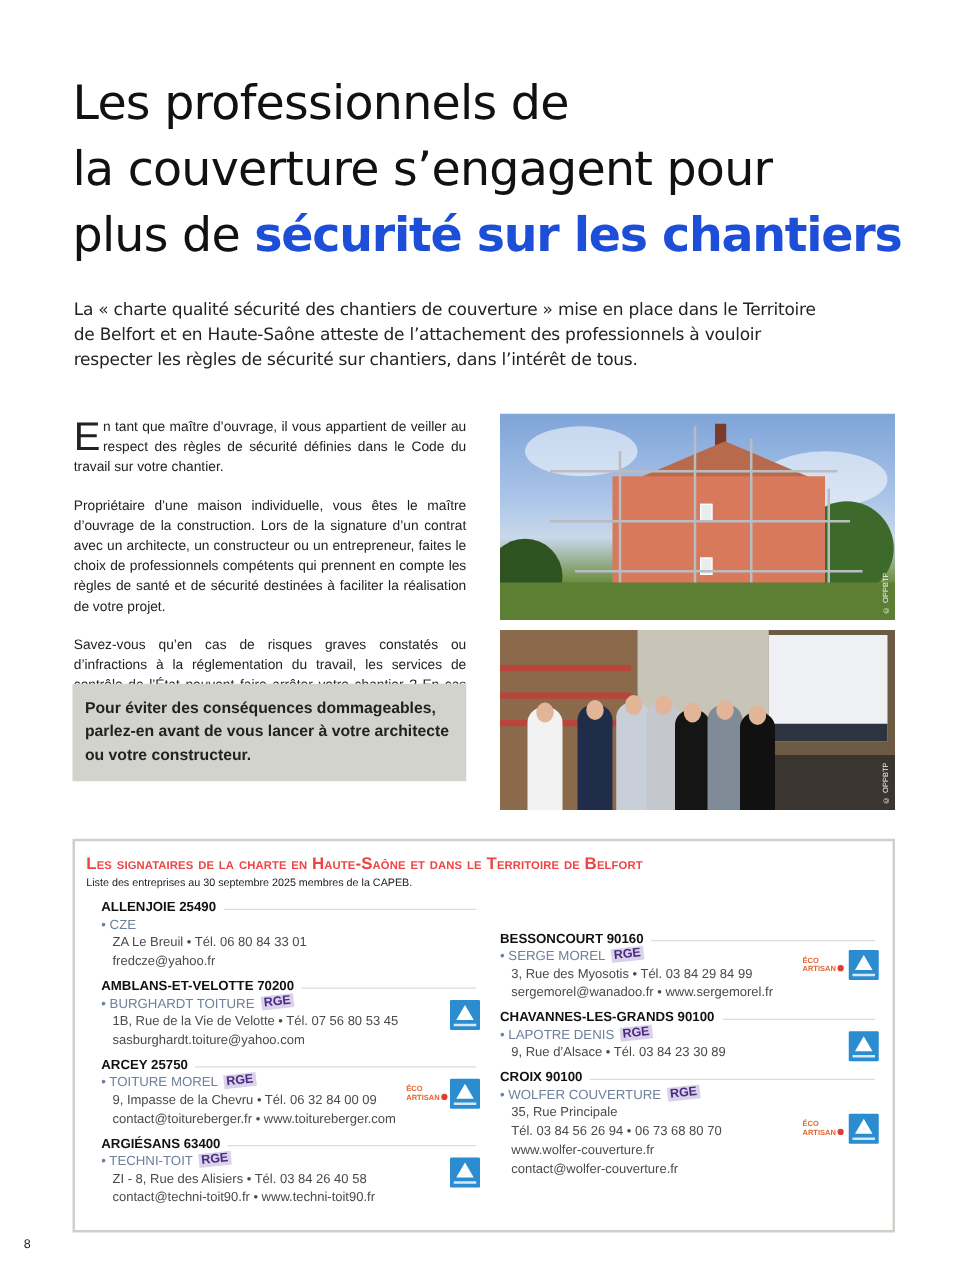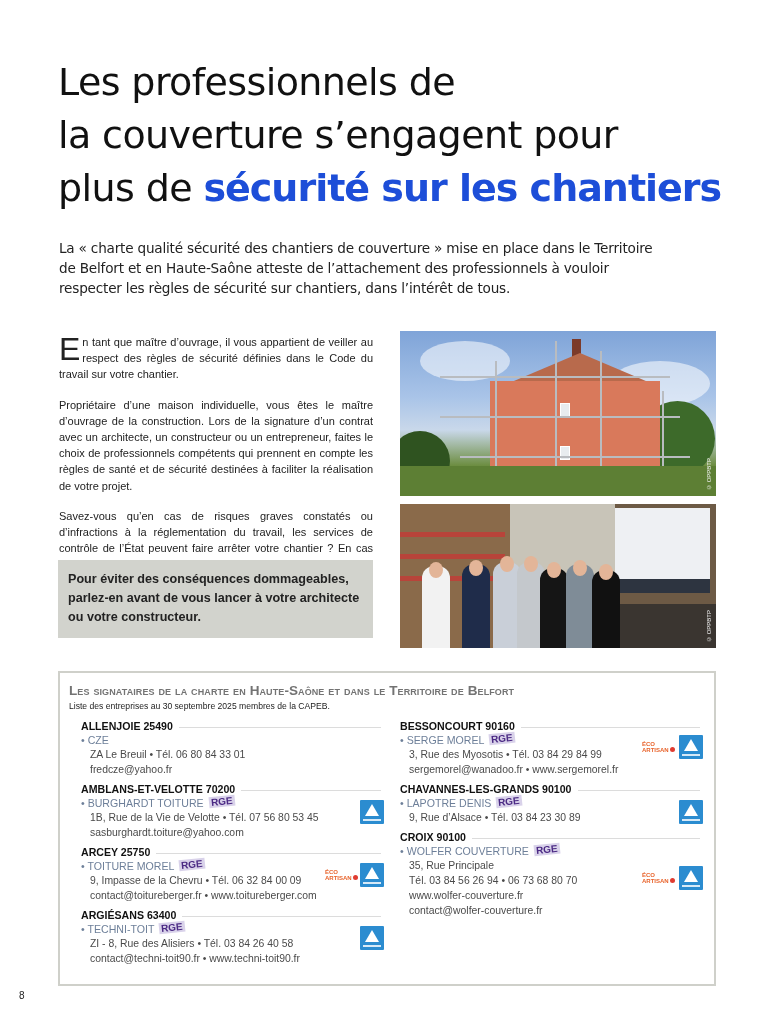--- a/index.html
+++ b/index.html
@@ -21,21 +21,21 @@
 
   .body-col {
     position: absolute; left: 59px; top: 334px; width: 314px;
     font-family: "Liberation Sans", sans-serif; font-size: 11px; line-height: 16.2px;
     color: #222; text-align: justify;
   }
   .body-col p { margin-bottom: 14px; }
   .dropcap { float: left; font-size: 32px; line-height: 26px; margin-right: 2px; margin-top: 2px; color: #222; }
 
   .callout {
-    position: absolute; left: 58px; top: 560px; width: 315px; height: 78px;
+    position: absolute; left: 58px; top: 547px; width: 315px; height: 78px;
     background: #d2d3cd; padding: 10px 10px 0 10px;
     font-family: "Liberation Sans", sans-serif; font-weight: bold; font-size: 12.6px; line-height: 19px; color: #222;
   }
 
   .photo { position: absolute; left: 400px; width: 316px; overflow: hidden; }
   .photo1 { top: 331px; height: 165px;
     background: linear-gradient(180deg, #7fa4d8 0%, #a9c4e8 40%, #c9d8ea 60%, #6b8c3e 82%, #47652a 100%); }
   .photo2 { top: 504px; height: 144px; background: #6d5a45; }
   .credit {
     position: absolute; right: 4px; bottom: 6px; writing-mode: vertical-rl; transform: rotate(180deg);
@@ -59,30 +59,30 @@
   .screen { position: absolute; left: 215px; top: 4px; width: 95px; height: 85px; background: #eef0f3; border-bottom: 14px solid #2d3440; }
   .person { position: absolute; bottom: 0; width: 28px; border-radius: 12px 12px 0 0; }
   .head { position: absolute; width: 14px; height: 16px; border-radius: 50%; background: #e3b598; }
 
   .signatories {
     position: absolute; left: 58px; top: 671px; width: 658px; height: 315px;
     border: 2px solid #cfd0ca; background: #fff;
   }
   .sig-title {
     position: absolute; left: 9px; top: 10px;
-    font-family: "Liberation Sans", sans-serif; font-weight: bold; font-size: 13.5px; letter-spacing: 0.1px; color: #737373;
+    font-family: "Liberation Sans", sans-serif; font-weight: bold; font-size: 13.5px; letter-spacing: 0.1px; color: #ef4444;
     font-variant: small-caps;
   }
   .sig-sub {
     position: absolute; left: 9px; top: 28px;
     font-family: "Liberation Sans", sans-serif; font-size: 8.6px; color: #222;
   }
   .col { position: absolute; top: 45px; width: 300px; }
   .col-left { left: 21px; }
-  .col-right { left: 340px; }
+  .col-right { left: 340px; margin-top: 25px; }
   .town {
     position: relative; font-family: "Liberation Sans", sans-serif; font-weight: bold; font-size: 10.6px; color: #111;
     height: 15px; display: flex; align-items: center;
   }
   .town .rule { flex: 1; height: 1px; background: #dcdcdc; margin-left: 6px; margin-top: 4px; }
   .company { position: relative; margin-bottom: 4px; }
   .co-name { font-family: "Liberation Sans", sans-serif; font-size: 10.6px; color: #6d7f99; height: 14px; line-height: 14px; }
   .co-line { font-family: "Liberation Sans", sans-serif; font-size: 10.4px; color: #4a4a4a; padding-left: 9px; height: 15px; line-height: 15px; white-space: nowrap; }
   .rge {
     display: inline-block; margin-left: 5px; font-family: "Liberation Sans", sans-serif; font-weight: bold;

